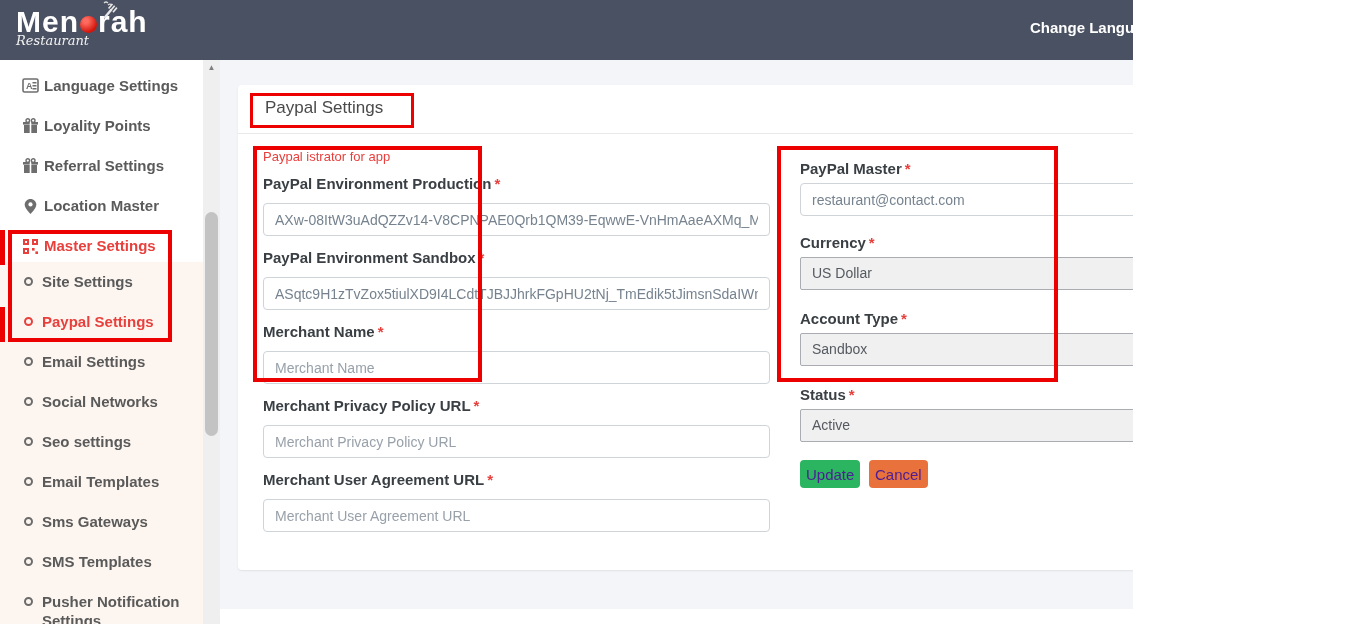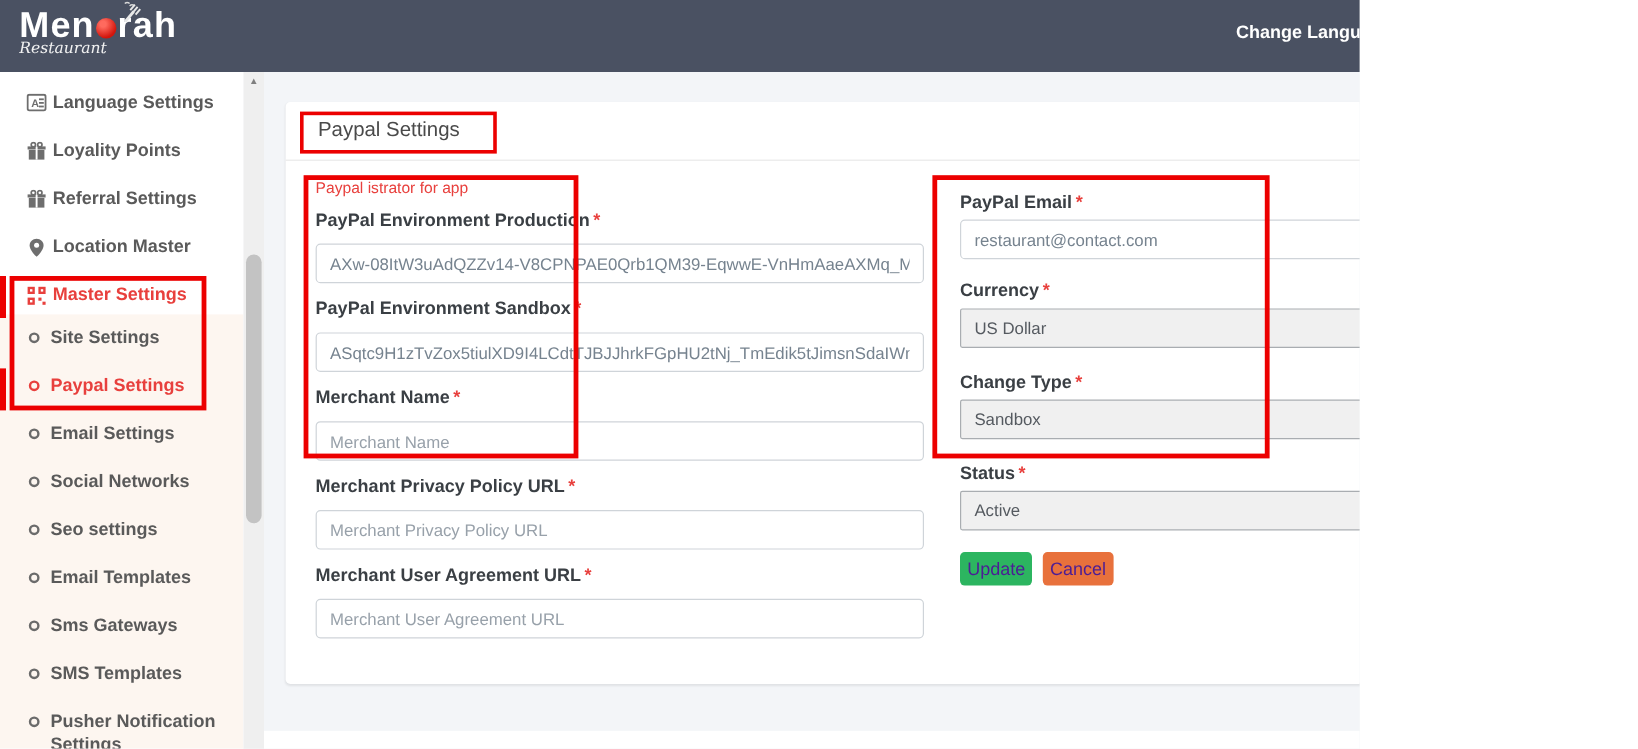--- a/index.html
+++ b/index.html
@@ -236,30 +236,30 @@
       <input class="f-input" style="top: 266px;" placeholder="Merchant Name">
 
       <div class="f-label" style="left:25px; top:312px"><span>Merchant Privacy Policy URL</span><span class="req">*</span></div>
       <input class="f-input" style="top: 340px;" placeholder="Merchant Privacy Policy URL">
 
       <div class="f-label" style="left:25px; top:386px"><span>Merchant User Agreement URL</span><span class="req">*</span></div>
       <input class="f-input" style="top: 414px;" placeholder="Merchant User Agreement URL">
     </div>
 
     <div class="col-right">
-      <div class="f-label" style="left:562px; top:75px"><span>PayPal Email</span><span class="req">*</span></div>
+      <div class="f-label" style="left:562px; top:75px"><span>PayPal Master</span><span class="req">*</span></div>
       <input class="f-input" style="left: 562px; width: 505px; top: 98px;" value="restaurant@contact.com">
 
       <div class="f-label" style="left:562px; top:149px"><span>Currency</span><span class="req">*</span></div>
       <div class="f-select" style="top:172px">
         <span>US Dollar</span>
         <span class="sel-arrow">▼</span>
       </div>
 
-      <div class="f-label" style="left:562px; top:225px"><span>Change Type</span><span class="req">*</span></div>
+      <div class="f-label" style="left:562px; top:225px"><span>Account Type</span><span class="req">*</span></div>
       <div class="f-select" style="top:248px">
         <span>Sandbox</span>
         <span class="sel-arrow">▼</span>
       </div>
 
       <div class="f-label" style="left:562px; top:301px"><span>Status</span><span class="req">*</span></div>
       <div class="f-select" style="top:324px">
         <span>Active</span>
         <span class="sel-arrow">▼</span>
       </div>

